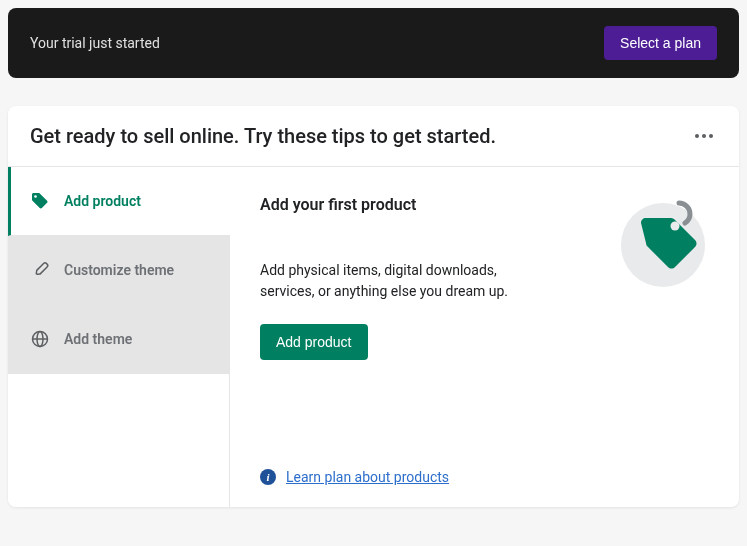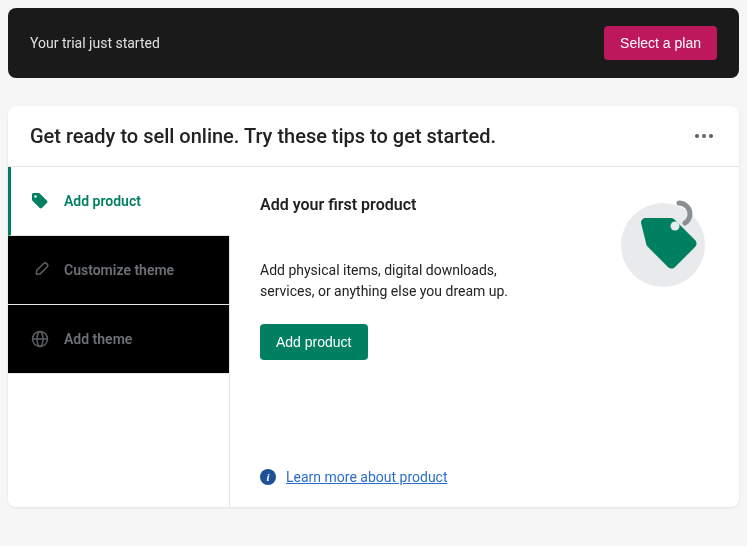--- a/index.html
+++ b/index.html
@@ -17,21 +17,21 @@
       display: flex;
       justify-content: space-between;
       align-items: center;
       margin-bottom: 28px;
     }
     .trial-banner-text {
       color: #e0e0e0;
       font-size: 14px;
     }
     .select-plan-btn {
-      background: #be185d;
+      background: #4c1d95;
       color: #fff;
       border: none;
       border-radius: 4px;
       padding: 9px 16px;
       font-size: 14px;
       font-weight: 500;
       cursor: pointer;
     }
     .card {
       background: #fff;
@@ -77,21 +77,21 @@
     .sidebar-item {
       display: flex;
       align-items: center;
       gap: 14px;
       padding: 24px 22px;
       border-bottom: 1px solid #e5e5e5;
       cursor: pointer;
       font-size: 14px;
       font-weight: 600;
       color: #6d7175;
-      background: #000000;
+      background: #e5e5e5;
     }
     .sidebar-item.active {
       background: #fff;
       color: #008060;
       border-left: 3px solid #008060;
       padding-left: 19px;
       border-right: none;
       margin-right: -1px;
       position: relative;
     }
@@ -239,18 +239,18 @@
           <svg width="92" height="92" viewBox="0 0 92 92" fill="none">
             <circle cx="46" cy="50" r="42" fill="#e8eaeb"></circle>
             <path d="M62 8c6 0 11 5 11 11 0 4-2 7-5 9" stroke="#8a8f93" stroke-width="5" fill="none" stroke-linecap="round"></path>
             <path d="M24 28c0-3 2-5 5-5h25c2 0 3 1 4 2l20 20c2 2 2 5 0 7L58 72c-2 2-5 2-7 0L31 52c-1-1-2-2-2-4l-5-20Z" fill="#008060"></path>
             <circle cx="58" cy="31" r="4.5" fill="#e8eaeb"></circle>
           </svg>
         </div>
       </div>
       <div class="learn-more-row">
         <span class="info-icon">i</span>
-        <a class="learn-more-link">Learn more about product</a>
+        <a class="learn-more-link">Learn plan about products</a>
       </div>
     </div>
 
   </div>
 </div>
 
 </body></html>

